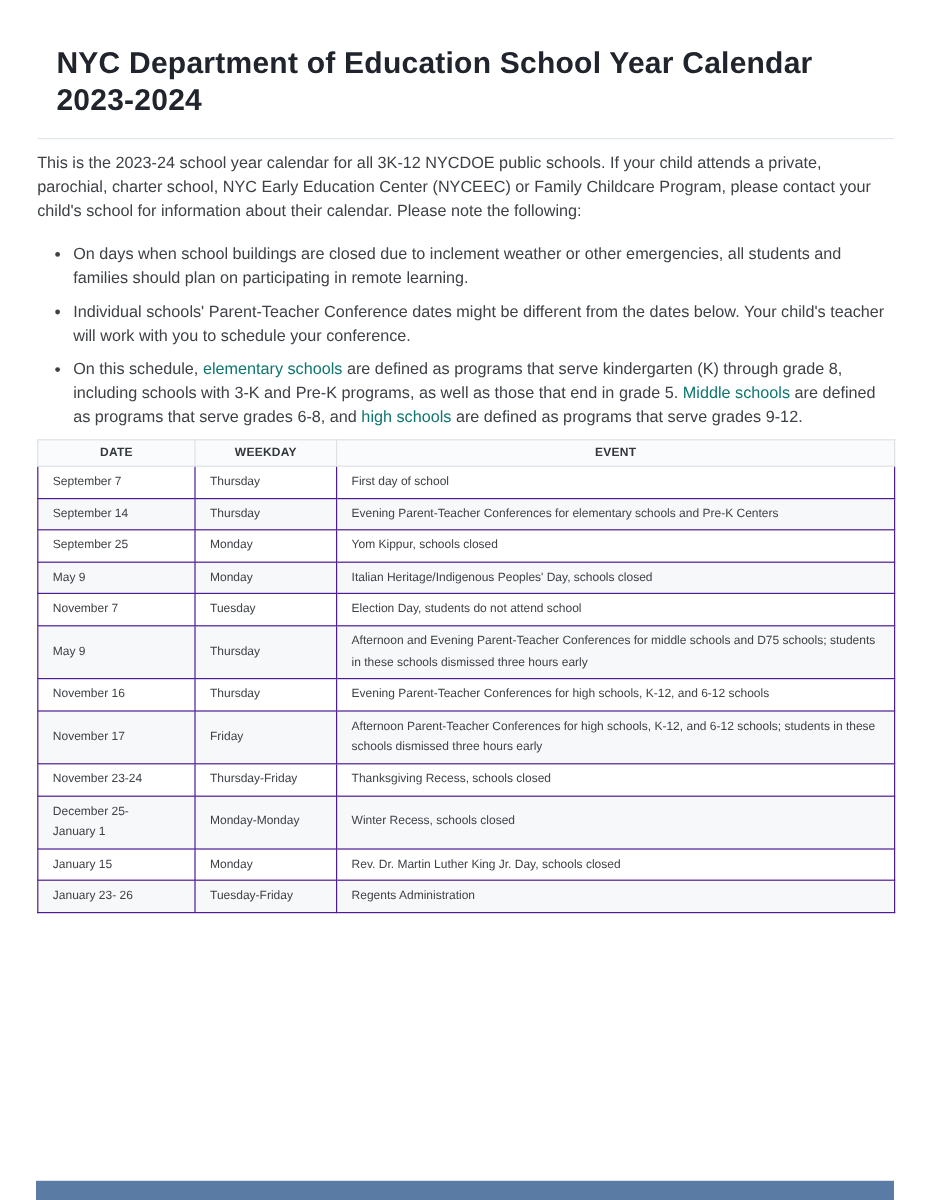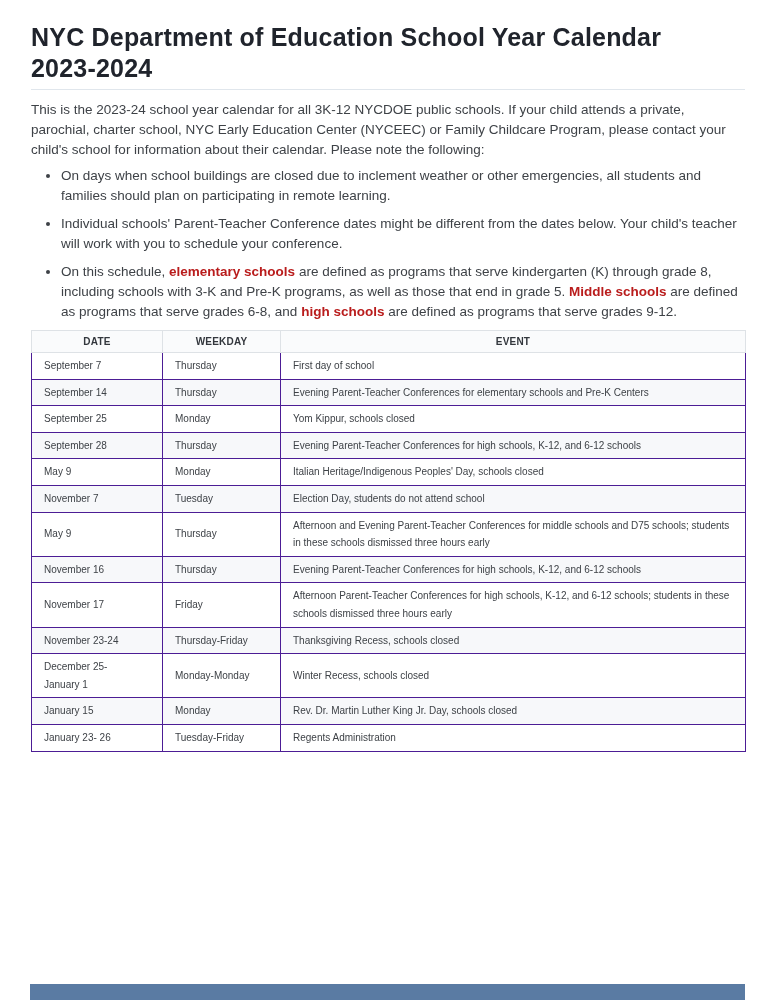--- a/index.html
+++ b/index.html
@@ -8,51 +8,51 @@
     width: 772px; height: 1000px;
     background: #ffffff;
     font-family: "Liberation Sans", sans-serif;
     color: #3e4247;
     overflow: hidden;
     position: relative;
   }
   .page { padding: 22px 27px 0 31px; width: 772px; }
 
   h1.title {
-    margin: 0;
+    margin: 16px;
     max-width: 648px;
     font-size: 25px;
     line-height: 1.22;
     font-weight: 700;
     color: #20242c;
     letter-spacing: 0.2px;
   }
   hr.title-rule {
     border: 0;
     border-top: 1px solid #e0e6ec;
     margin: 6px 0 10px 0;
     width: 714px;
   }
   p.intro {
     margin: 0 0 4px 0;
     width: 710px;
     font-size: 13.5px;
     line-height: 20px;
   }
   ul.notes {
-    margin: 6px 0 6px 0;
+    margin: 16px 0 6px 0;
     padding-left: 30px;
     width: 712px;
   }
   ul.notes li {
     font-size: 13.5px;
     line-height: 20px;
     margin-bottom: 8px;
   }
-  ul.notes li strong { font-weight: 700; color: #b91c1c; }
+  ul.notes li strong { font-weight: 400; color: #0f766e; }
 
   table.calendar {
     width: 714px;
     border-collapse: collapse;
     table-layout: fixed;
     margin-top: 4px;
     font-size: 10px;
   }
   table.calendar col.c-date    { width: 131px; }
   table.calendar col.c-weekday { width: 118px; }
@@ -125,25 +125,20 @@
           <td class="date">September 14</td>
           <td class="weekday">Thursday</td>
           <td class="event">Evening Parent-Teacher Conferences for elementary schools and Pre-K Centers</td>
         </tr>
         <tr>
           <td class="date">September 25</td>
           <td class="weekday">Monday</td>
           <td class="event">Yom Kippur, schools closed</td>
         </tr>
         <tr>
-          <td class="date">September 28</td>
-          <td class="weekday">Thursday</td>
-          <td class="event">Evening Parent-Teacher Conferences for high schools, K-12, and 6-12 schools</td>
-        </tr>
-        <tr>
           <td class="date">May 9</td>
           <td class="weekday">Monday</td>
           <td class="event">Italian Heritage/Indigenous Peoples' Day, schools closed</td>
         </tr>
         <tr>
           <td class="date">November 7</td>
           <td class="weekday">Tuesday</td>
           <td class="event">Election Day, students do not attend school</td>
         </tr>
         <tr>

